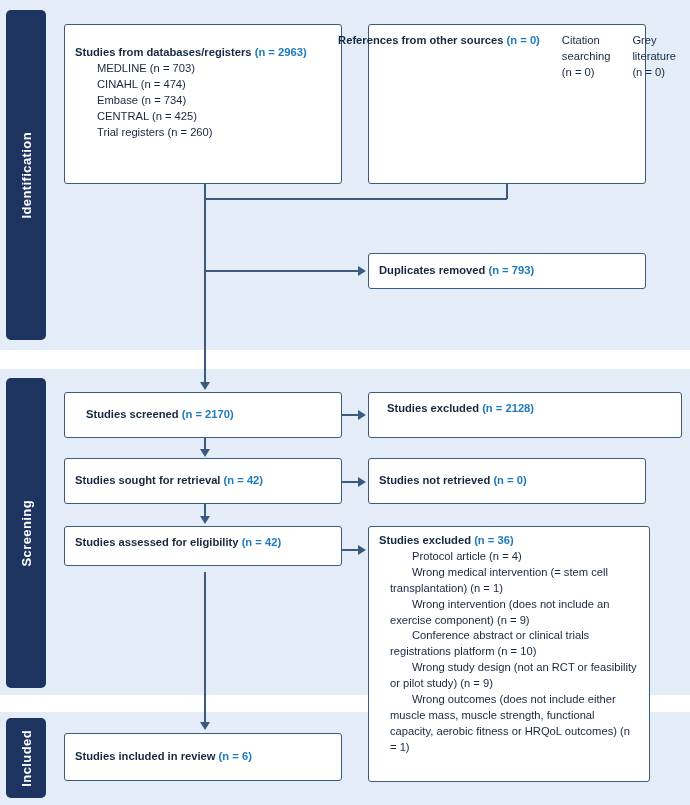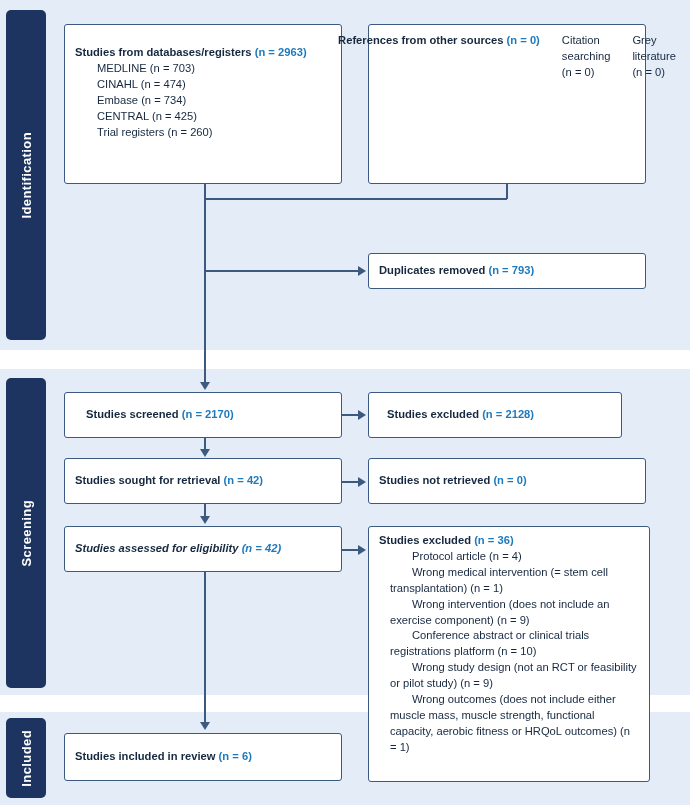--- a/index.html
+++ b/index.html
@@ -55,28 +55,28 @@
   
   #box-databases{left:64px;top:24px;width:278px;height:160px;padding-top:20px;}
   #box-other-sources{left:368px;top:24px;width:278px;height:160px;
       display:flex;flex-direction:row;justify-content:center;}
   #box-duplicates{left:368px;top:253px;width:278px;height:36px;
       display:flex;align-items:center;padding-top:4px;padding-bottom:4px;}
 
   
   #box-screened{left:64px;top:392px;width:278px;height:46px;
       display:flex;align-items:center;padding-left:21px;}
-  #box-excluded-1{left:368px;top:392px;width:254px;height:46px;
-      display:flex;align-items:center;padding-left:18px;}
+  #box-excluded-1{left:368px;top:392px;width:314px;height:46px;
+      display:flex;padding-left:18px;}
   #box-sought{left:64px;top:458px;width:278px;height:46px;
       display:flex;align-items:center;}
   #box-not-retrieved{left:368px;top:458px;width:278px;height:46px;
       display:flex;align-items:center;}
-  #box-assessed{left:64px;top:526px;width:278px;height:46px;
-      display:flex;align-items:center;font-style:italic;}
+  #box-assessed{left:64px;top:526px;width:278px;height:40px;
+      display:flex;align-items:flex-start;}
   #box-excluded-2{left:368px;top:526px;width:282px;height:256px;padding:6px 10px;}
 
   
   #box-included{left:64px;top:733px;width:278px;height:48px;
       display:flex;align-items:center;}
 
   
   .ln{position:absolute;background:#3c5a80;}
   .lnv{width:1.6px;}
   .lnh{height:1.6px;}

